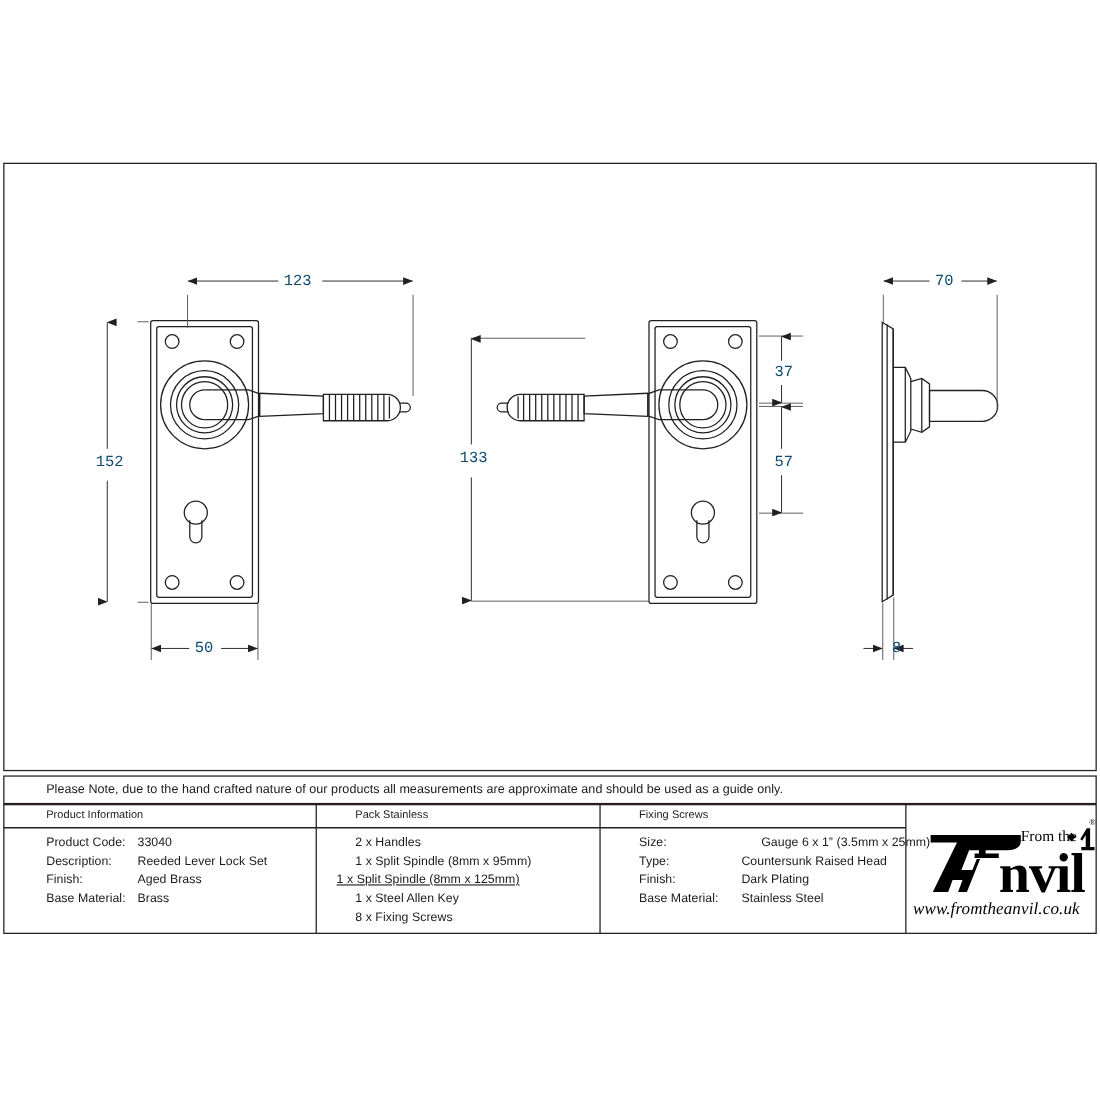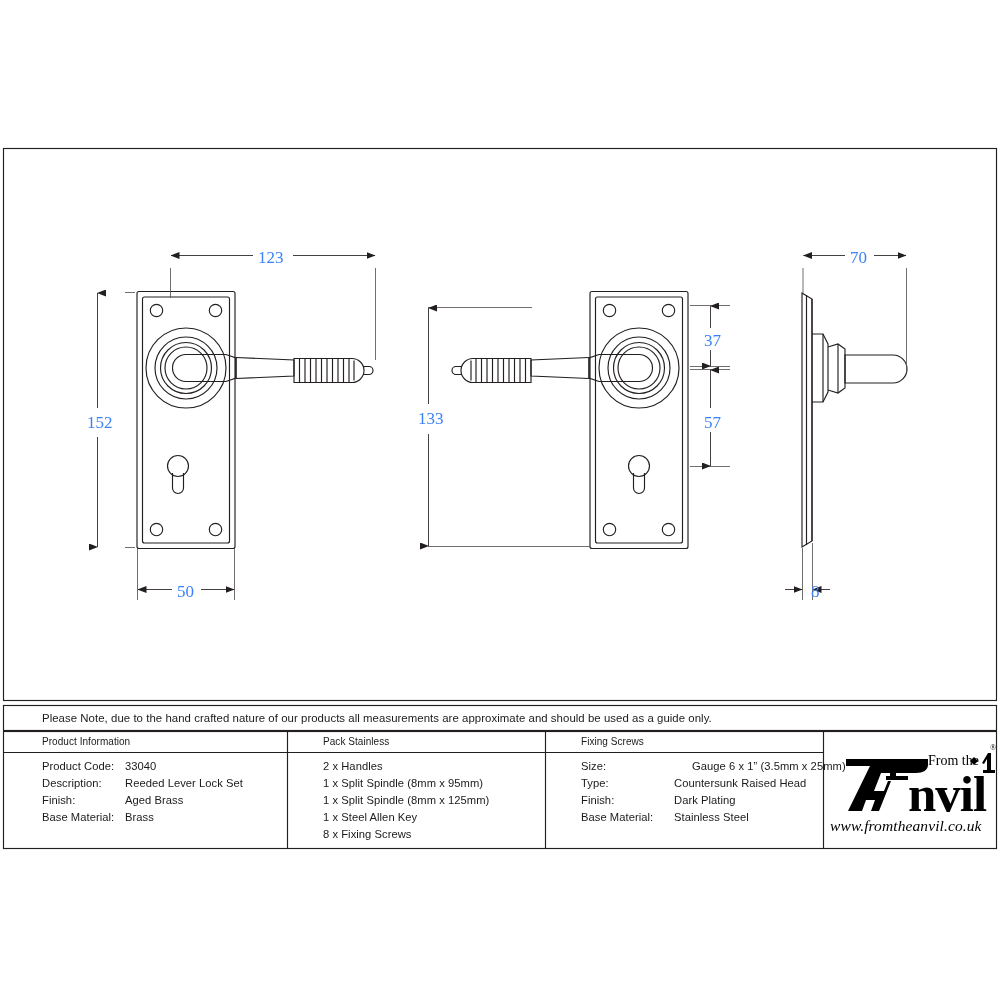--- a/index.html
+++ b/index.html
@@ -38,23 +38,23 @@
     line-height: 1;
     letter-spacing: 0.05px;
     margin-left: 28px;
   }
   .note-txt { font-size: 11.4px; }
   .hdr-txt  { font-size: 10px; text-align: center; }
   .lbl-txt  { font-size: 11.2px; }
   .val-txt  { font-size: 11.2px; }
   .dim-txt {
     position: absolute;
-    font-family: Liberation Serif, serif;
-    font-size: 17px;
-    color: #3b82f6;
+    font-family: Liberation Mono, monospace;
+    font-size: 14px;
+    color: #0c4a6e;
     white-space: nowrap;
     line-height: 1;
   }
   
   #logo-box {
     position: absolute;
     left: 824px;
     top: 733px;
     width: 173px;
     height: 116px;
@@ -271,21 +271,21 @@
   <div class="txt val-txt" style="left:97px; top:761px;">33040</div>
   <div class="txt lbl-txt" style="left:14px; top:778px;">Description:</div>
   <div class="txt val-txt" style="left:97px; top:778px;">Reeded Lever Lock Set</div>
   <div class="txt lbl-txt" style="left:14px; top:795px;">Finish:</div>
   <div class="txt val-txt" style="left:97px; top:795px;">Aged Brass</div>
   <div class="txt lbl-txt" style="left:14px; top:812px;">Base Material:</div>
   <div class="txt val-txt" style="left:97px; top:812px;">Brass</div>
 
   <div class="txt val-txt" style="left:295px; top:761px;">2 x Handles</div>
   <div class="txt val-txt" style="left:295px; top:778px;">1 x Split Spindle (8mm x 95mm)</div>
-  <div class="txt val-txt" style="left:295px; top:795px;">1 x Split Spindle (8mm x 125mm)</div>
+  <div class="txt val-txt" style="left:278px; top:795px;text-decoration:underline;">1 x Split Spindle (8mm x 125mm)</div>
   <div class="txt val-txt" style="left:295px; top:812px;">1 x Steel Allen Key</div>
   <div class="txt val-txt" style="left:295px; top:829px;">8 x Fixing Screws</div>
 
   <div class="txt lbl-txt" style="left:553px; top:761px;">Size:</div>
   <div class="txt val-txt" style="left:664px; top:761px;">Gauge 6 x 1” (3.5mm x 25mm)</div>
   <div class="txt lbl-txt" style="left:553px; top:778px;">Type:</div>
   <div class="txt val-txt" style="left:646px; top:778px;text-align:center;">Countersunk Raised Head</div>
   <div class="txt lbl-txt" style="left:553px; top:795px;">Finish:</div>
   <div class="txt val-txt" style="left:646px; top:795px;">Dark Plating</div>
   <div class="txt lbl-txt" style="left:553px; top:812px;">Base Material:</div>

